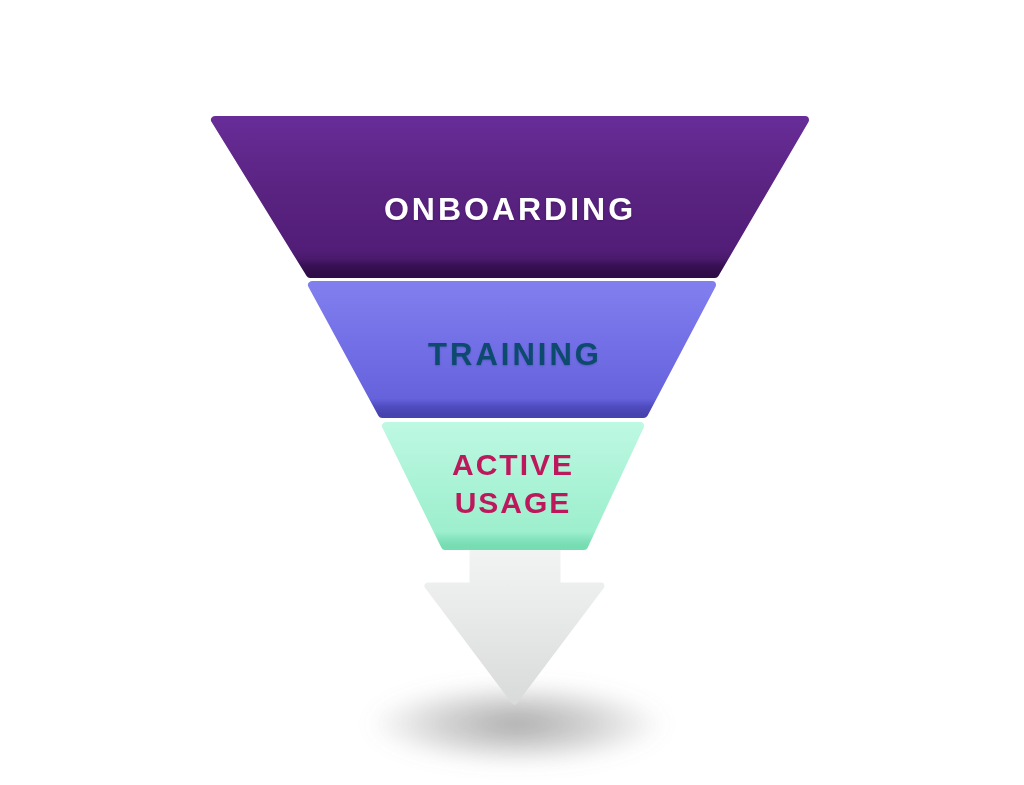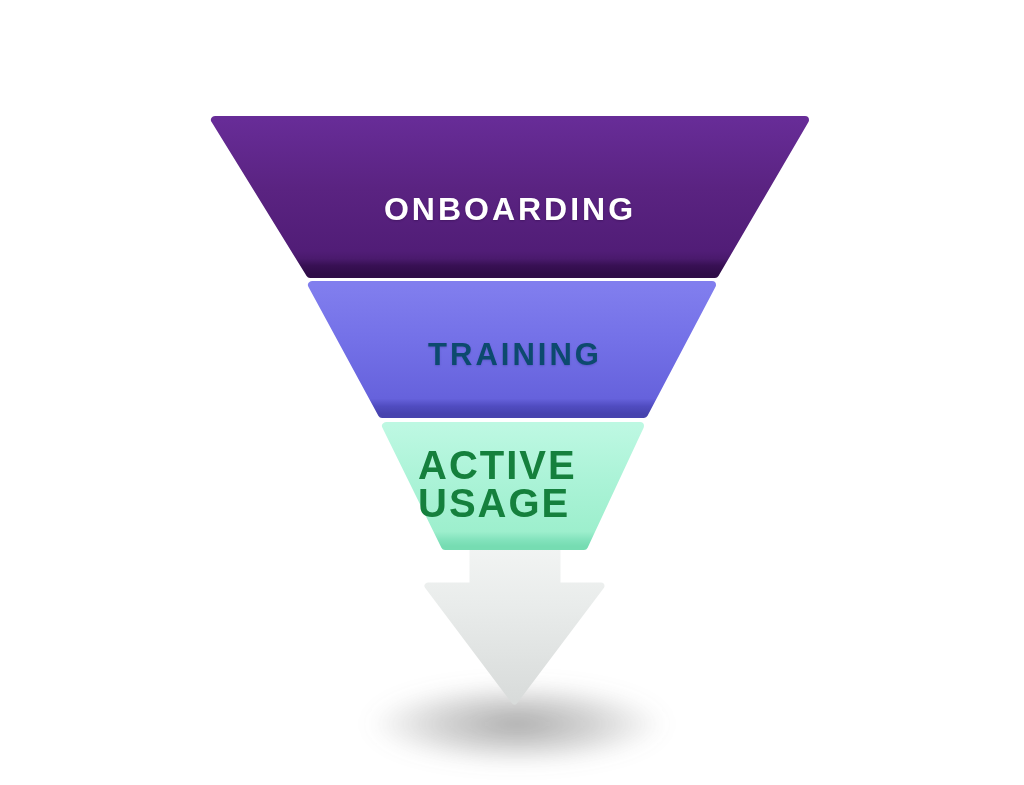--- a/index.html
+++ b/index.html
@@ -16,21 +16,21 @@
     overflow: hidden;
   }
   .funnel-svg {
     position: absolute;
     inset: 0;
   }
   .stage-label {
     position: absolute;
     transform: translate(-50%, -50%);
     font-weight: bold;
-    text-align: left;
+    text-align: center;
     white-space: nowrap;
     user-select: none;
   }
   .label-onboarding {
     left: 510px;
     top: 209px;
     font-size: 32px;
     letter-spacing: 3px;
     color: #ffffff;
     text-shadow: 0 1px 2px rgba(40,10,60,0.35);
@@ -39,24 +39,24 @@
     left: 515px;
     top: 355px;
     font-size: 31px;
     letter-spacing: 3px;
     color: #0c4a6e;
     text-shadow: 0 1px 2px rgba(50,45,140,0.30);
   }
   .label-active-usage {
     left: 513px;
     top: 484px;
-    font-size: 40px;
+    font-size: 30px;
     letter-spacing: 2px;
     line-height: 38px;
-    color: #15803d;
+    color: #be185d;
     white-space: normal;
     width: 190px;
   }
 </style>
 </head>
 <body>
 
 <div class="stage-canvas">
 
   <svg class="funnel-svg" viewBox="0 0 1024 785" width="1024" height="785">

